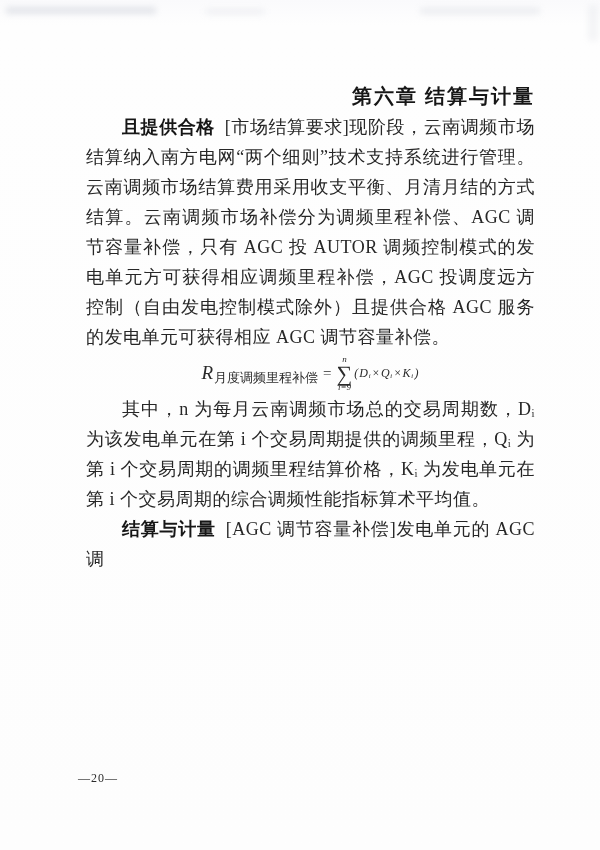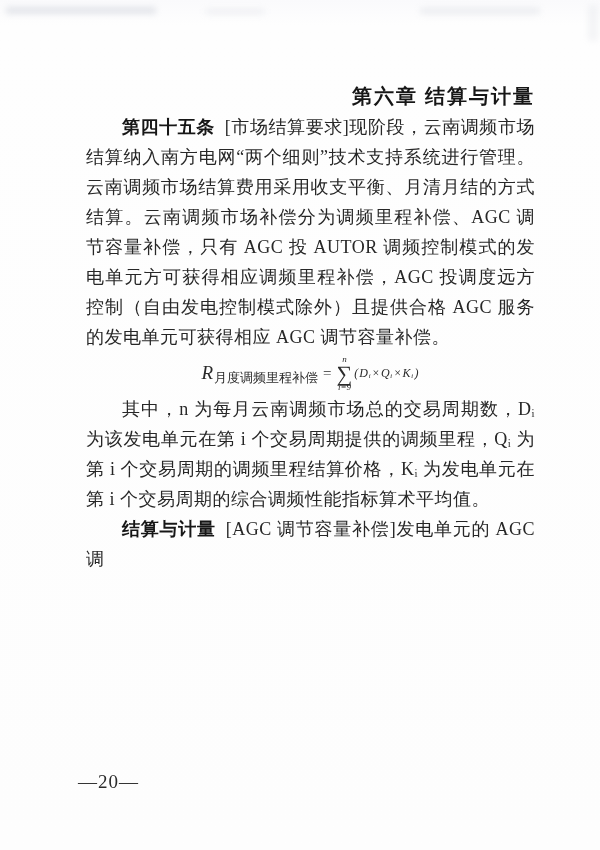--- a/index.html
+++ b/index.html
@@ -78,21 +78,21 @@
   .f-sigma-sym {
     font-size: 22px;
     line-height: 19px;
     font-style: normal;
   }
   .f-expr { font-size: 12px; letter-spacing: 1px; }
   .page-number {
     position: absolute;
     left: 78px;
     top: 771px;
-    font-size: 19px;
+    font-size: 12px;
     letter-spacing: 1px;
     color: #2a2a2a;
     text-align: right;
   }
   .smudge {
     position: absolute;
     background: #c4c8d2;
     filter: blur(3px);
     border-radius: 2px;
   }
@@ -109,21 +109,21 @@
   <div class="smudge smudge-1"></div>
   <div class="smudge smudge-2"></div>
   <div class="smudge smudge-3"></div>
   <div class="smudge smudge-4"></div>
 
   <div class="content">
 
 
     <h2 class="chapter-heading">第六章 结算与计量</h2>
 
-    <p class="para indent"><span class="lead">第四十五条</span><span>[市场结算要求]现阶段，云南调频市场结算纳入南方电网“两个细则”技术支持系统进行管理。云南调频市场结算费用采用收支平衡、月清月结的方式结算。云南调频市场补偿分为调频里程补偿、AGC 调节容量补偿，只有 AGC 投 AUTOR 调频控制模式的发电单元方可获得相应调频里程补偿，AGC 投调度远方控制（自由发电控制模式除外）且提供合格 AGC 服务的发电单元可获得相应 AGC 调节容量补偿。</span></p>
+    <p class="para indent"><span class="lead">且提供合格</span><span>[市场结算要求]现阶段，云南调频市场结算纳入南方电网“两个细则”技术支持系统进行管理。云南调频市场结算费用采用收支平衡、月清月结的方式结算。云南调频市场补偿分为调频里程补偿、AGC 调节容量补偿，只有 AGC 投 AUTOR 调频控制模式的发电单元方可获得相应调频里程补偿，AGC 投调度远方控制（自由发电控制模式除外）且提供合格 AGC 服务的发电单元可获得相应 AGC 调节容量补偿。</span></p>
 
 
     <div class="formula-row">
       <span class="f-lhs">R</span>
         <span class="f-sub">月度调频里程补偿</span>
       <span class="f-eq">=</span>
       <span class="f-sigma">
         <span class="f-sigma-upper">n</span>
         <span class="f-sigma-sym">∑</span>
         <span class="f-sigma-lower">i=9</span>

